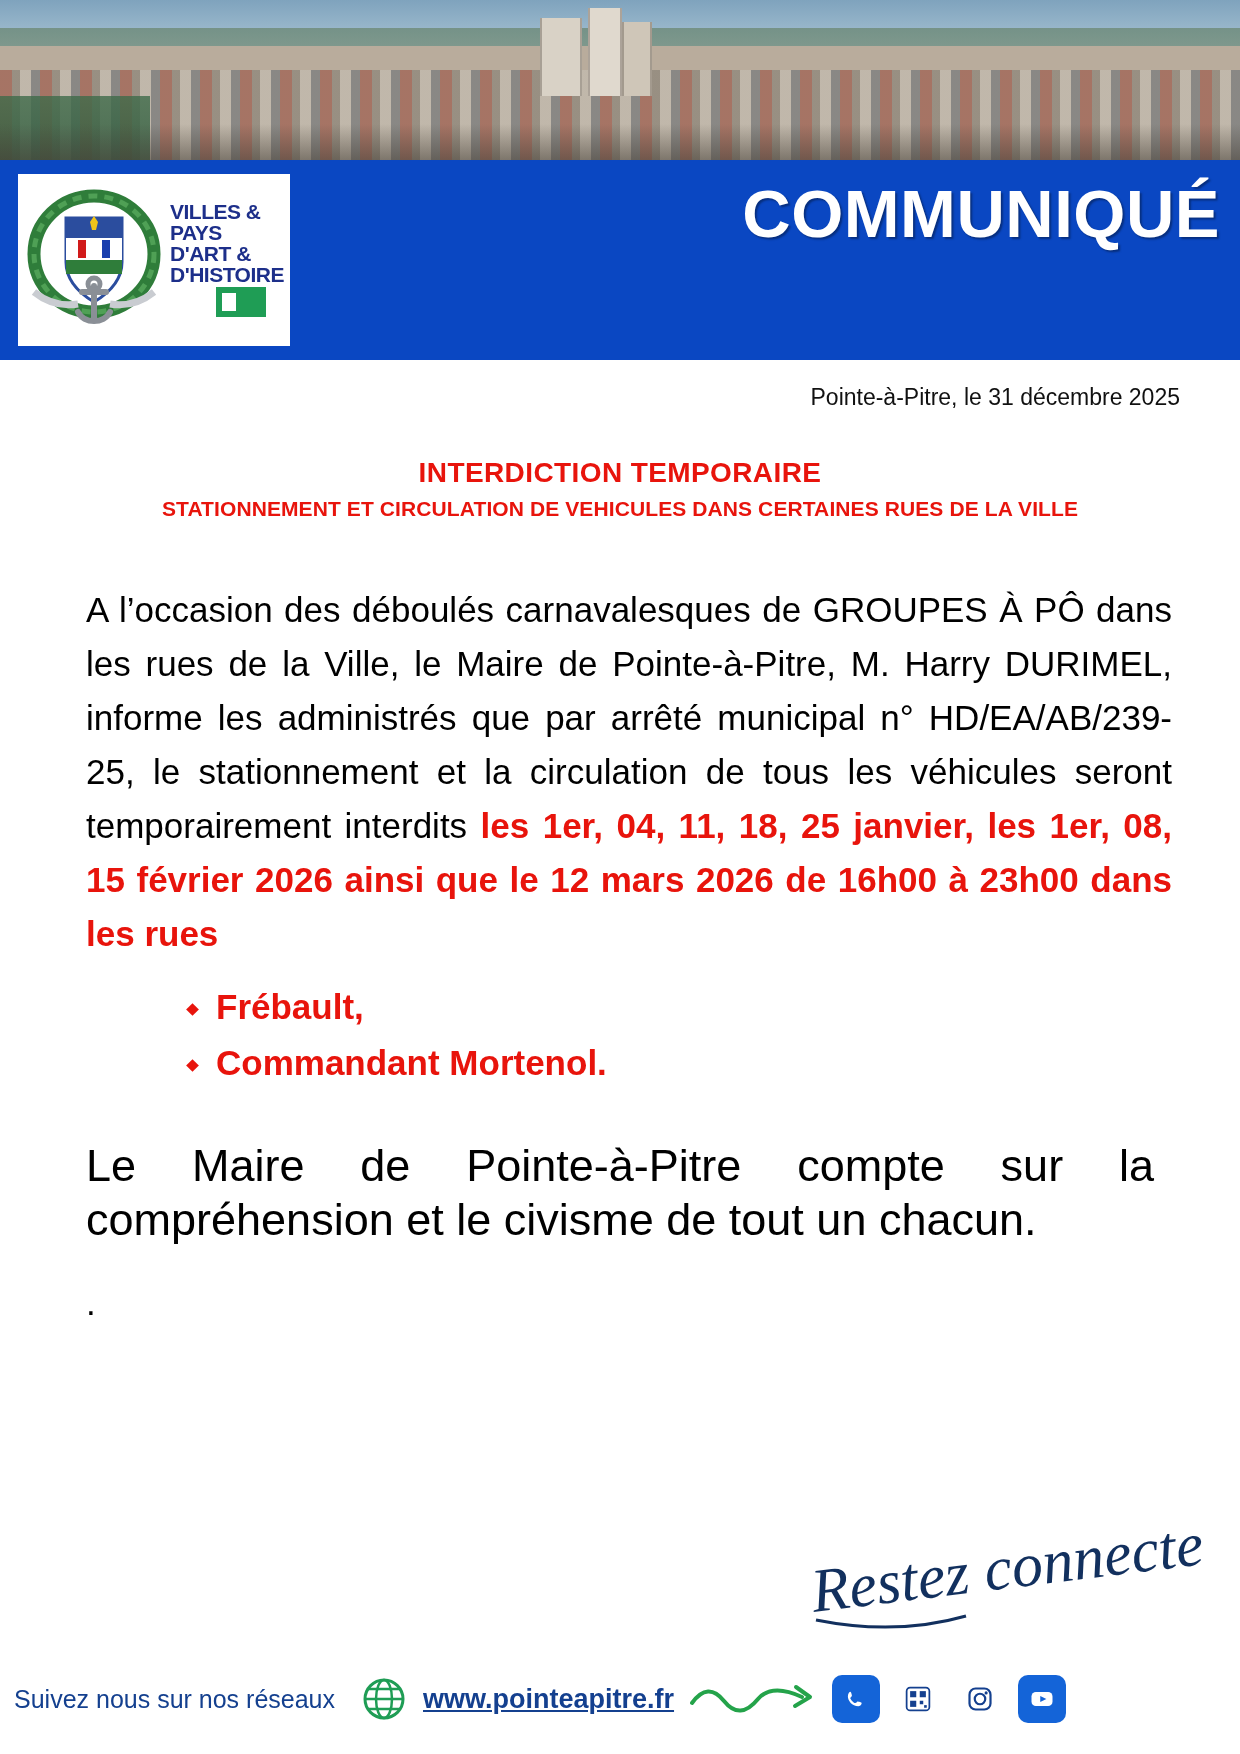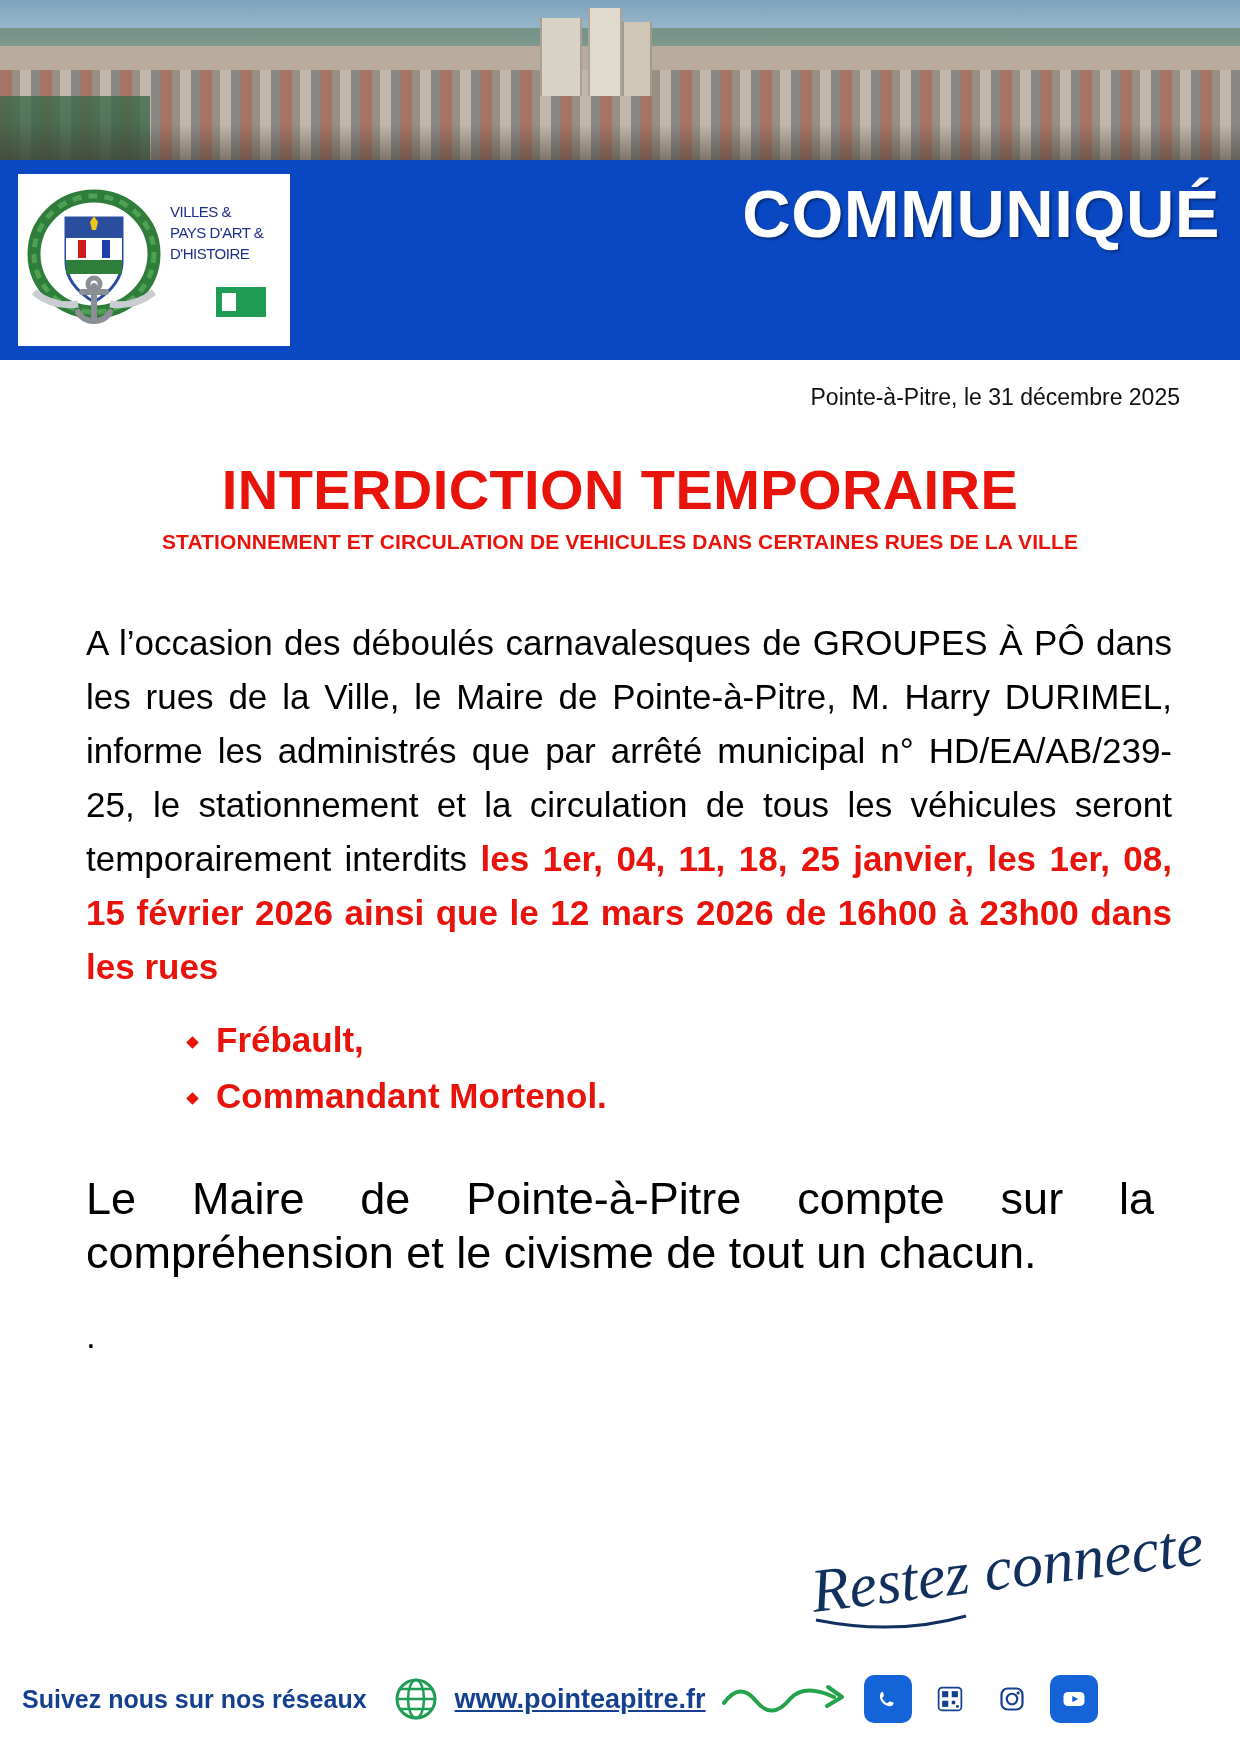--- a/index.html
+++ b/index.html
@@ -127,22 +127,22 @@
     height: 150px;
     position: relative;
     flex: 0 0 auto;
   }
   .vpah-text {
     position: absolute;
     left: 0;
     top: 16px;
     width: 100px;
     color: #1d2f8a;
-    font-weight: 400;
-    font-size: 15px;
+    font-weight: 700;
+    font-size: 21px;
     line-height: 21px;
     letter-spacing: -.5px;
     font-family: "Liberation Sans", sans-serif;
   }
   .vpah-sq {
     position: absolute;
     left: 46px;
     top: 102px;
     width: 50px;
     height: 30px;
@@ -184,21 +184,21 @@
     text-align: right;
     padding-right: 60px;
     margin-top: 24px;
     font-size: 23px;
     color: #111;
   }
   .title-red {
     text-align: center;
     color: #e8140c;
     font-weight: 800;
-    font-size: 56px;
+    font-size: 28px;
     margin-top: 46px;
     letter-spacing: .4px;
   }
   .subtitle-red {
     text-align: center;
     color: #e8140c;
     font-weight: 700;
     font-size: 21px;
     margin-top: 8px;
     letter-spacing: .1px;
@@ -268,23 +268,23 @@
   .footer-row {
     position: absolute;
     left: 0;
     bottom: 26px;
     width: 1240px;
     height: 58px;
     display: flex;
     align-items: center;
   }
   .follow {
-    margin-left: 22px;
+    margin-left: 14px;
     color: #14408f;
-    font-weight: 700;
+    font-weight: 400;
     font-size: 25px;
     white-space: nowrap;
   }
   .globe {
     margin-left: 26px;
     width: 46px;
     height: 46px;
     flex: 0 0 auto;
   }
   .site {

